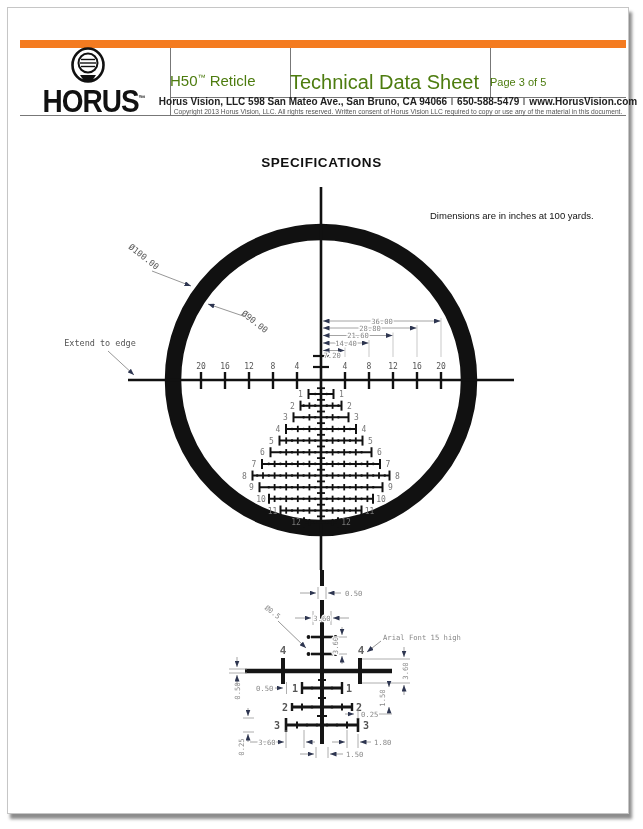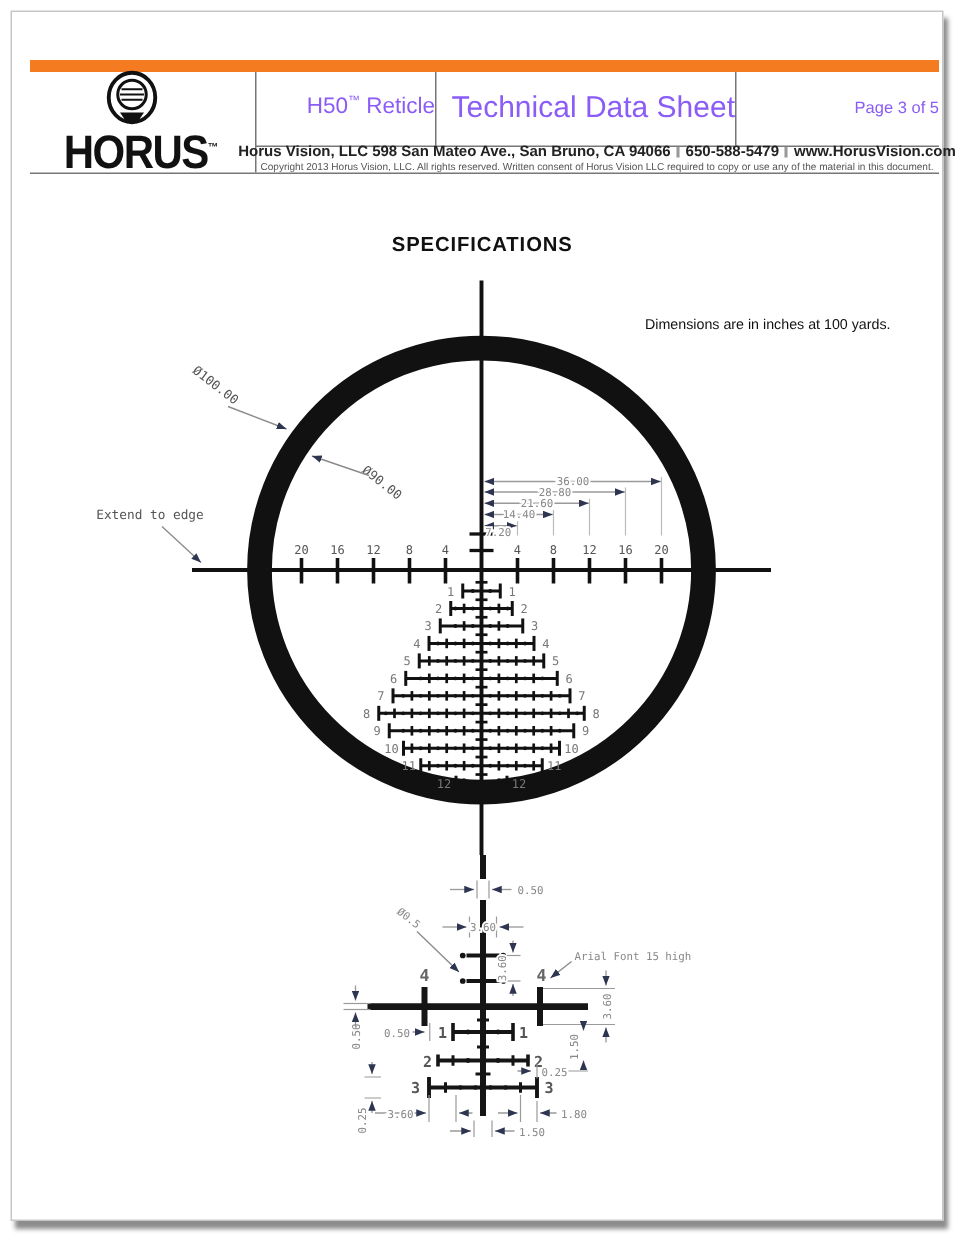--- a/index.html
+++ b/index.html
@@ -4,21 +4,21 @@
 <style>
   html,body{margin:0;padding:0;background:#ffffff;}
   #stage{position:relative;width:643px;height:829px;overflow:hidden;
          font-family:"Liberation Sans", sans-serif;}
   .page{position:absolute;left:7px;top:7px;width:620px;height:805px;background:#fff;
         border:1px solid #c6c6c6;box-shadow:3px 5px 3px #8c8c8c;}
   .abs{position:absolute;}
   .orange-bar{left:20px;top:40px;width:606px;height:8px;}
   .vline{width:1px;background:#777;}
   .hline{height:1px;background:#777;}
-  .cell{color:#8b5cf6;text-align:right;}
+  .cell{color:#4d7c0f;text-align:left;margin-top:10px;}
   .product{left:170px;top:62px;width:120px;font-size:15px;}
   .doctitle{left:290px;top:61px;width:200px;font-size:20px;}
   .pagelabel{left:490px;top:66px;width:136px;font-size:11px;}
   sup{font-size:8px;vertical-align:6px;}
   .address{left:170px;top:96px;width:456px;font-size:10px;font-weight:bold;color:#222;
            display:flex;align-items:center;justify-content:center;gap:4px;white-space:nowrap;}
   .sq{display:inline-block;width:5px;height:5px;border:1px solid #999;background:#f2f2f2;}
   .copyright{left:170px;top:108px;width:456px;font-size:6.7px;color:#555;text-align:center;white-space:nowrap;}
   .logo-word{left:36px;top:84px;width:116px;text-align:center;font-weight:bold;font-size:28px;
              letter-spacing:-1px;color:#111;transform:scaleY(1.12);transform-origin:top;}

